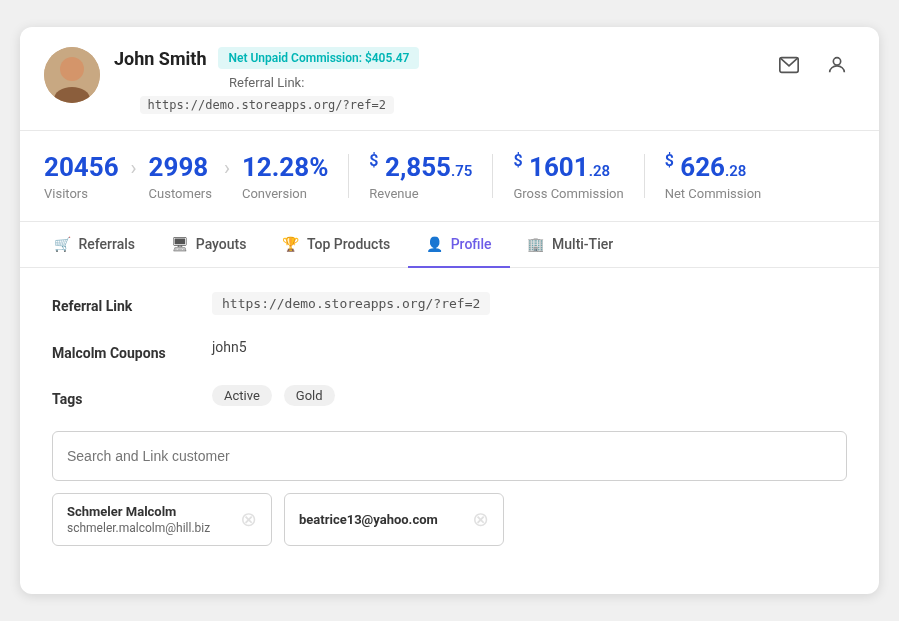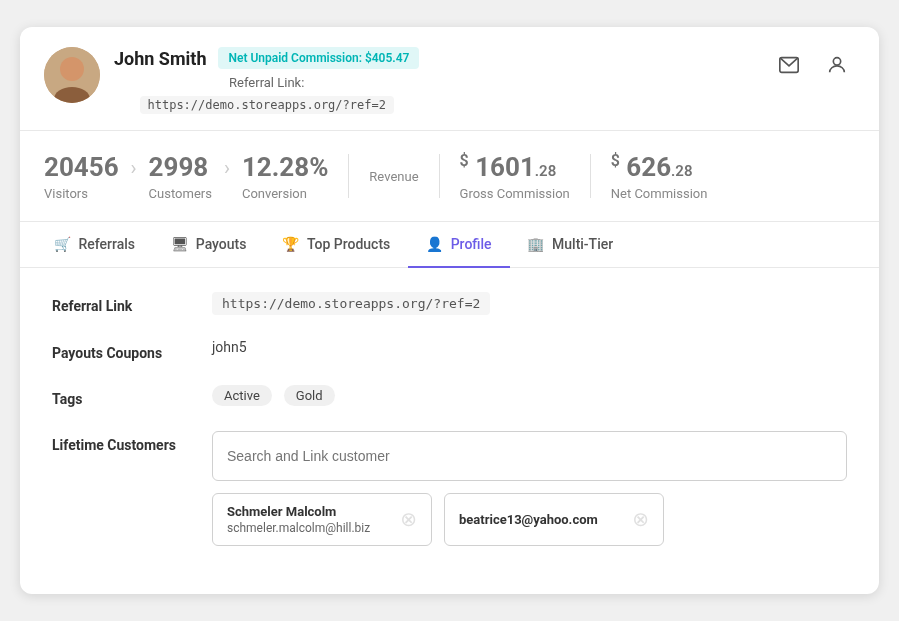--- a/index.html
+++ b/index.html
@@ -107,21 +107,21 @@
       gap: 0;
     }
     .stat-item {
       display: flex;
       flex-direction: column;
       gap: 4px;
     }
     .stat-value {
       font-size: 26px;
       font-weight: 700;
-      color: #737373;
+      color: #1d4ed8;
     }
     .stat-value .currency {
       font-size: 16px;
       font-weight: 600;
       vertical-align: super;
     }
     .stat-value .cents {
       font-size: 15px;
       font-weight: 600;
     }
@@ -311,20 +311,23 @@
     <span class="stat-divider">›</span>
 
     <div class="stat-item">
       <span class="stat-value">12.28%</span>
       <span class="stat-label">Conversion</span>
     </div>
 
     <div class="stat-separator"></div>
 
     <div class="stat-item">
+      <span class="stat-value">
+        <span class="currency">$</span> 2,855<span class="cents">.75</span>
+      </span>
       <span class="stat-label">Revenue</span>
     </div>
 
     <div class="stat-separator"></div>
 
     <div class="stat-item">
       <span class="stat-value">
         <span class="currency">$</span> 1601<span class="cents">.28</span>
       </span>
       <span class="stat-label">Gross Commission</span>
@@ -365,34 +368,33 @@
   </div>
 
   <div class="profile-content">
 
     <div class="profile-row">
       <span class="profile-label">Referral Link</span>
       <span class="profile-link">https://demo.storeapps.org/?ref=2</span>
     </div>
 
     <div class="profile-row">
-      <span class="profile-label">Payouts Coupons</span>
+      <span class="profile-label">Malcolm Coupons</span>
       <span class="profile-value">john5</span>
     </div>
 
     <div class="profile-row">
       <span class="profile-label">Tags</span>
       <div>
         <span class="tag">Active</span>
         <span class="tag">Gold</span>
       </div>
     </div>
 
     <div class="profile-row">
-      <span class="profile-label">Lifetime Customers</span>
       <div class="lifetime-section">
         <input class="search-input-wrapper" type="text" placeholder="Search and Link customer" style="outline: none; border: 1px solid rgb(208, 208, 208); border-radius: 6px; padding: 16px 14px; font-size: 14px; color: #6d28d9; width: 100%;">
         <div class="customer-cards">
           <div class="customer-card">
             <div class="customer-info">
               <span class="customer-name">Schmeler Malcolm</span>
               <span class="customer-email">schmeler.malcolm@hill.biz</span>
             </div>
             <span class="remove-btn" title="Remove">⊗</span>
           </div>

